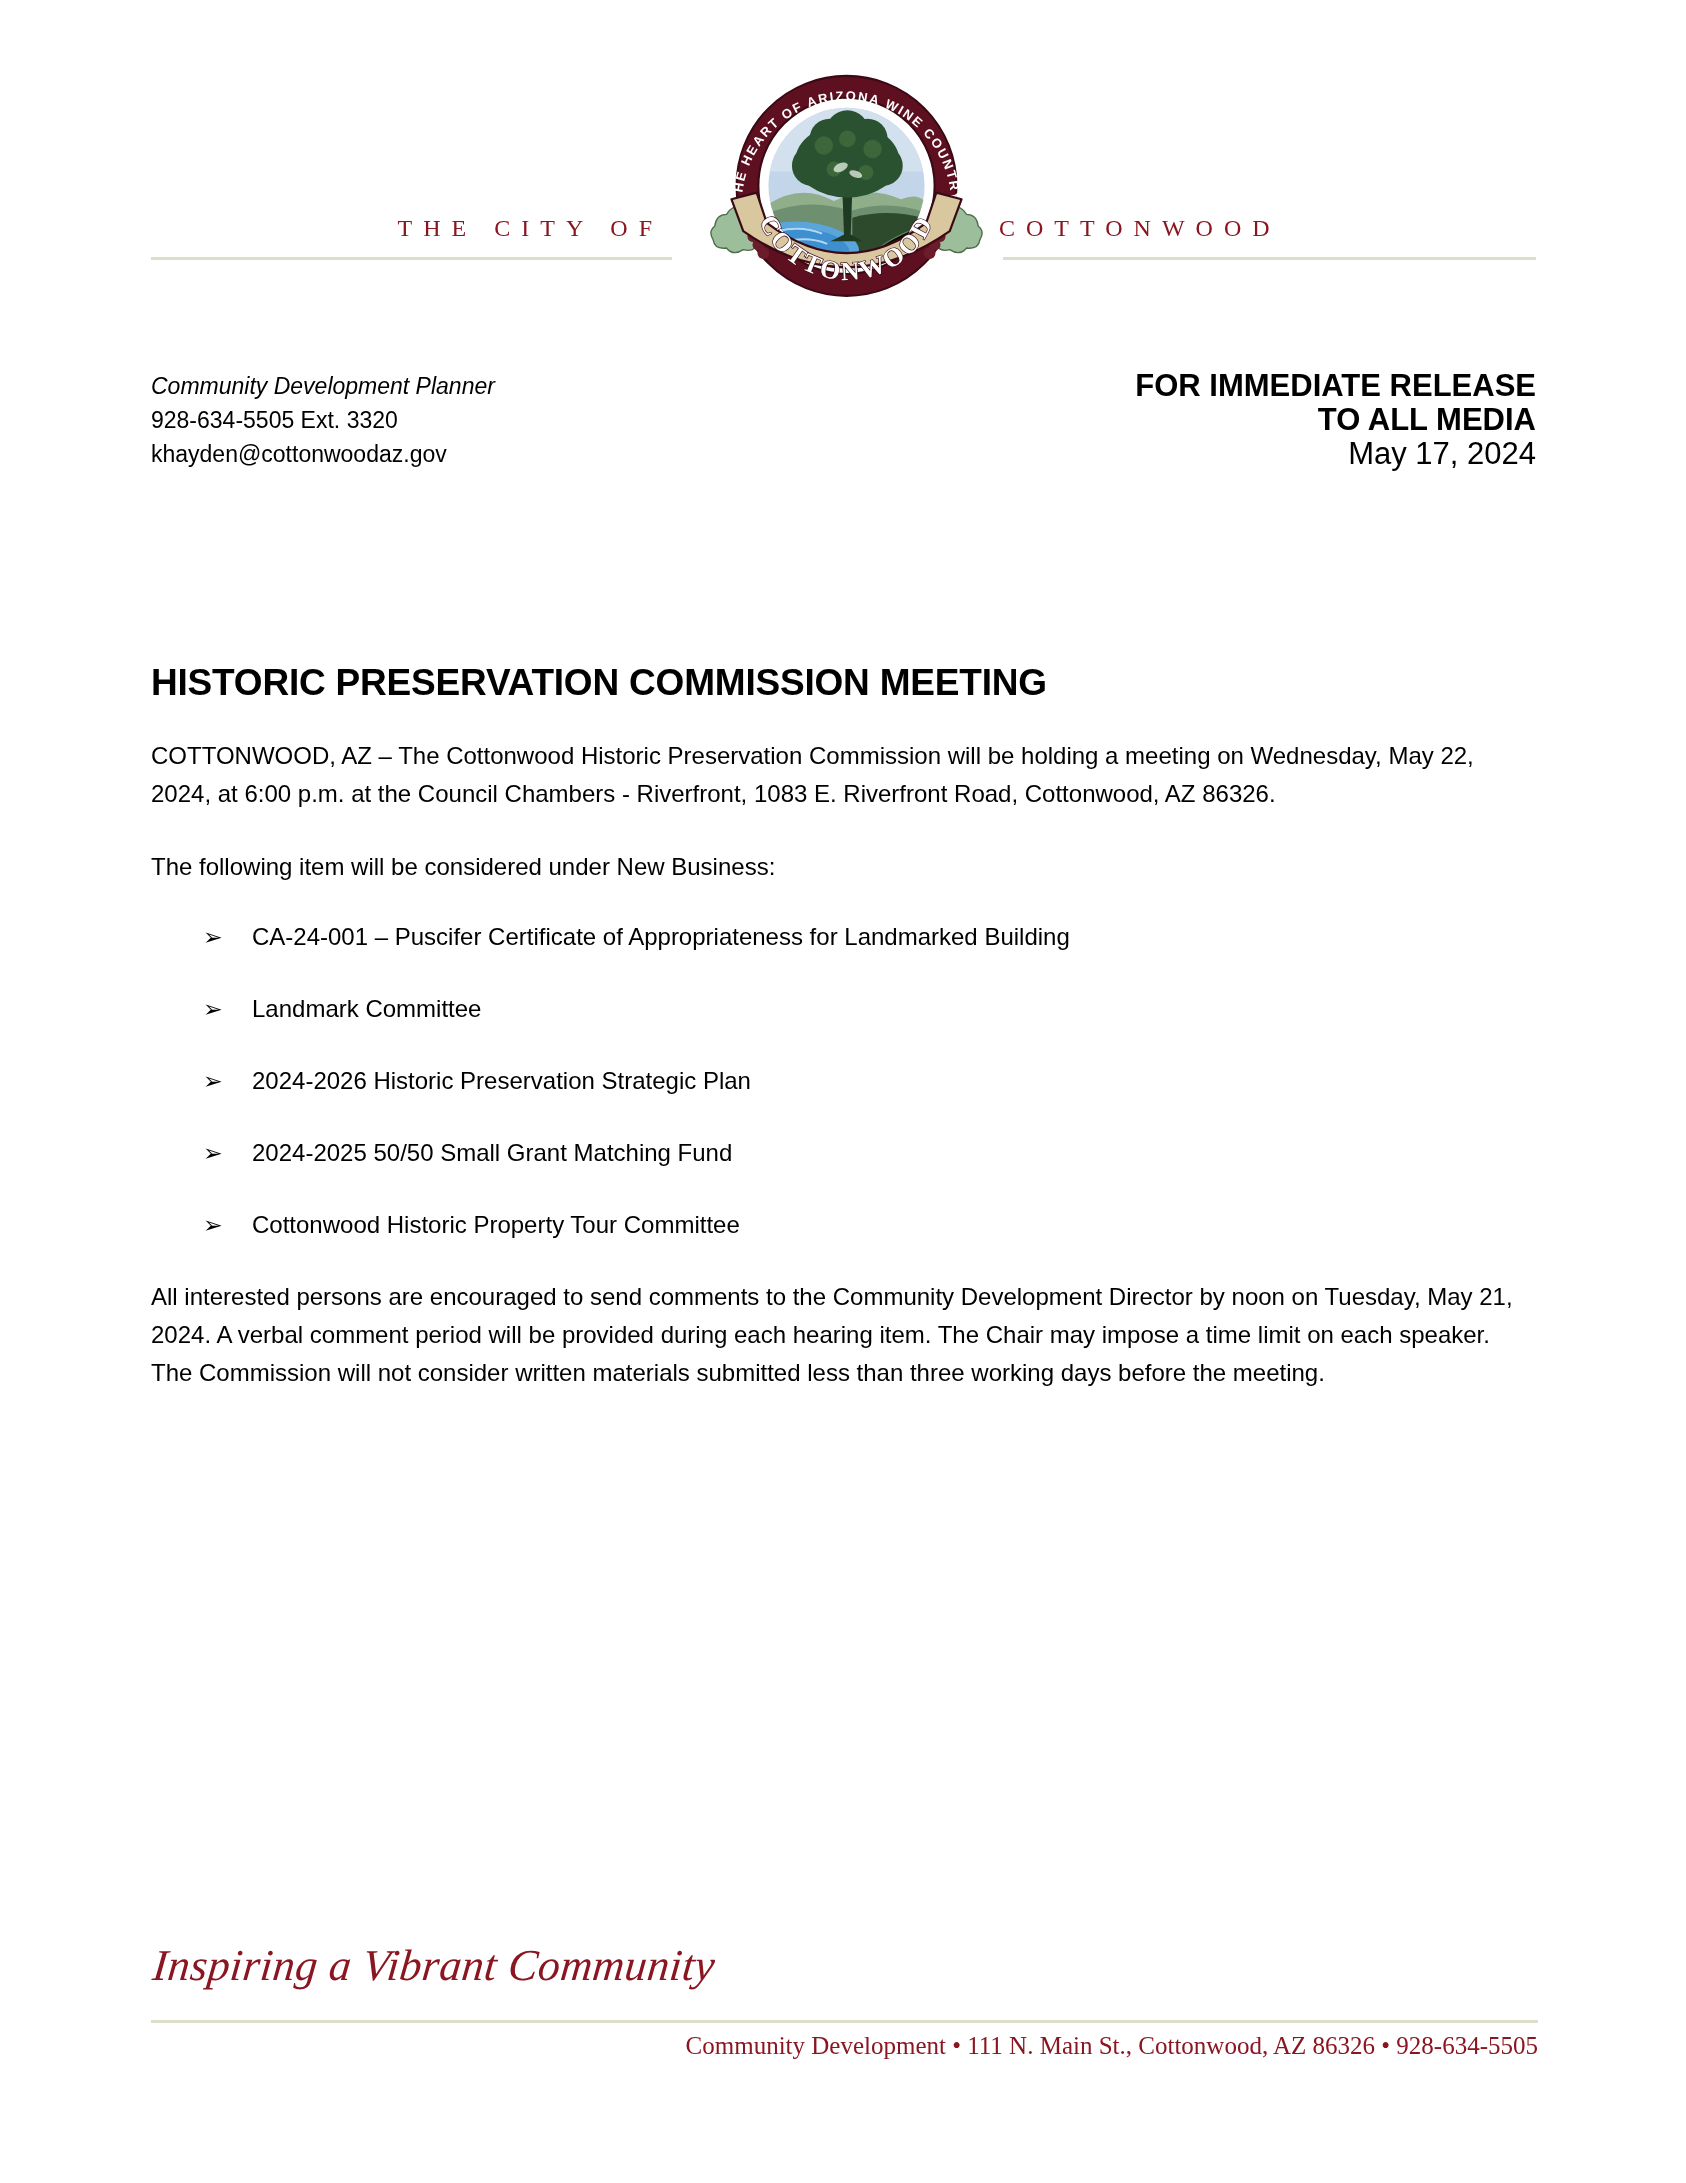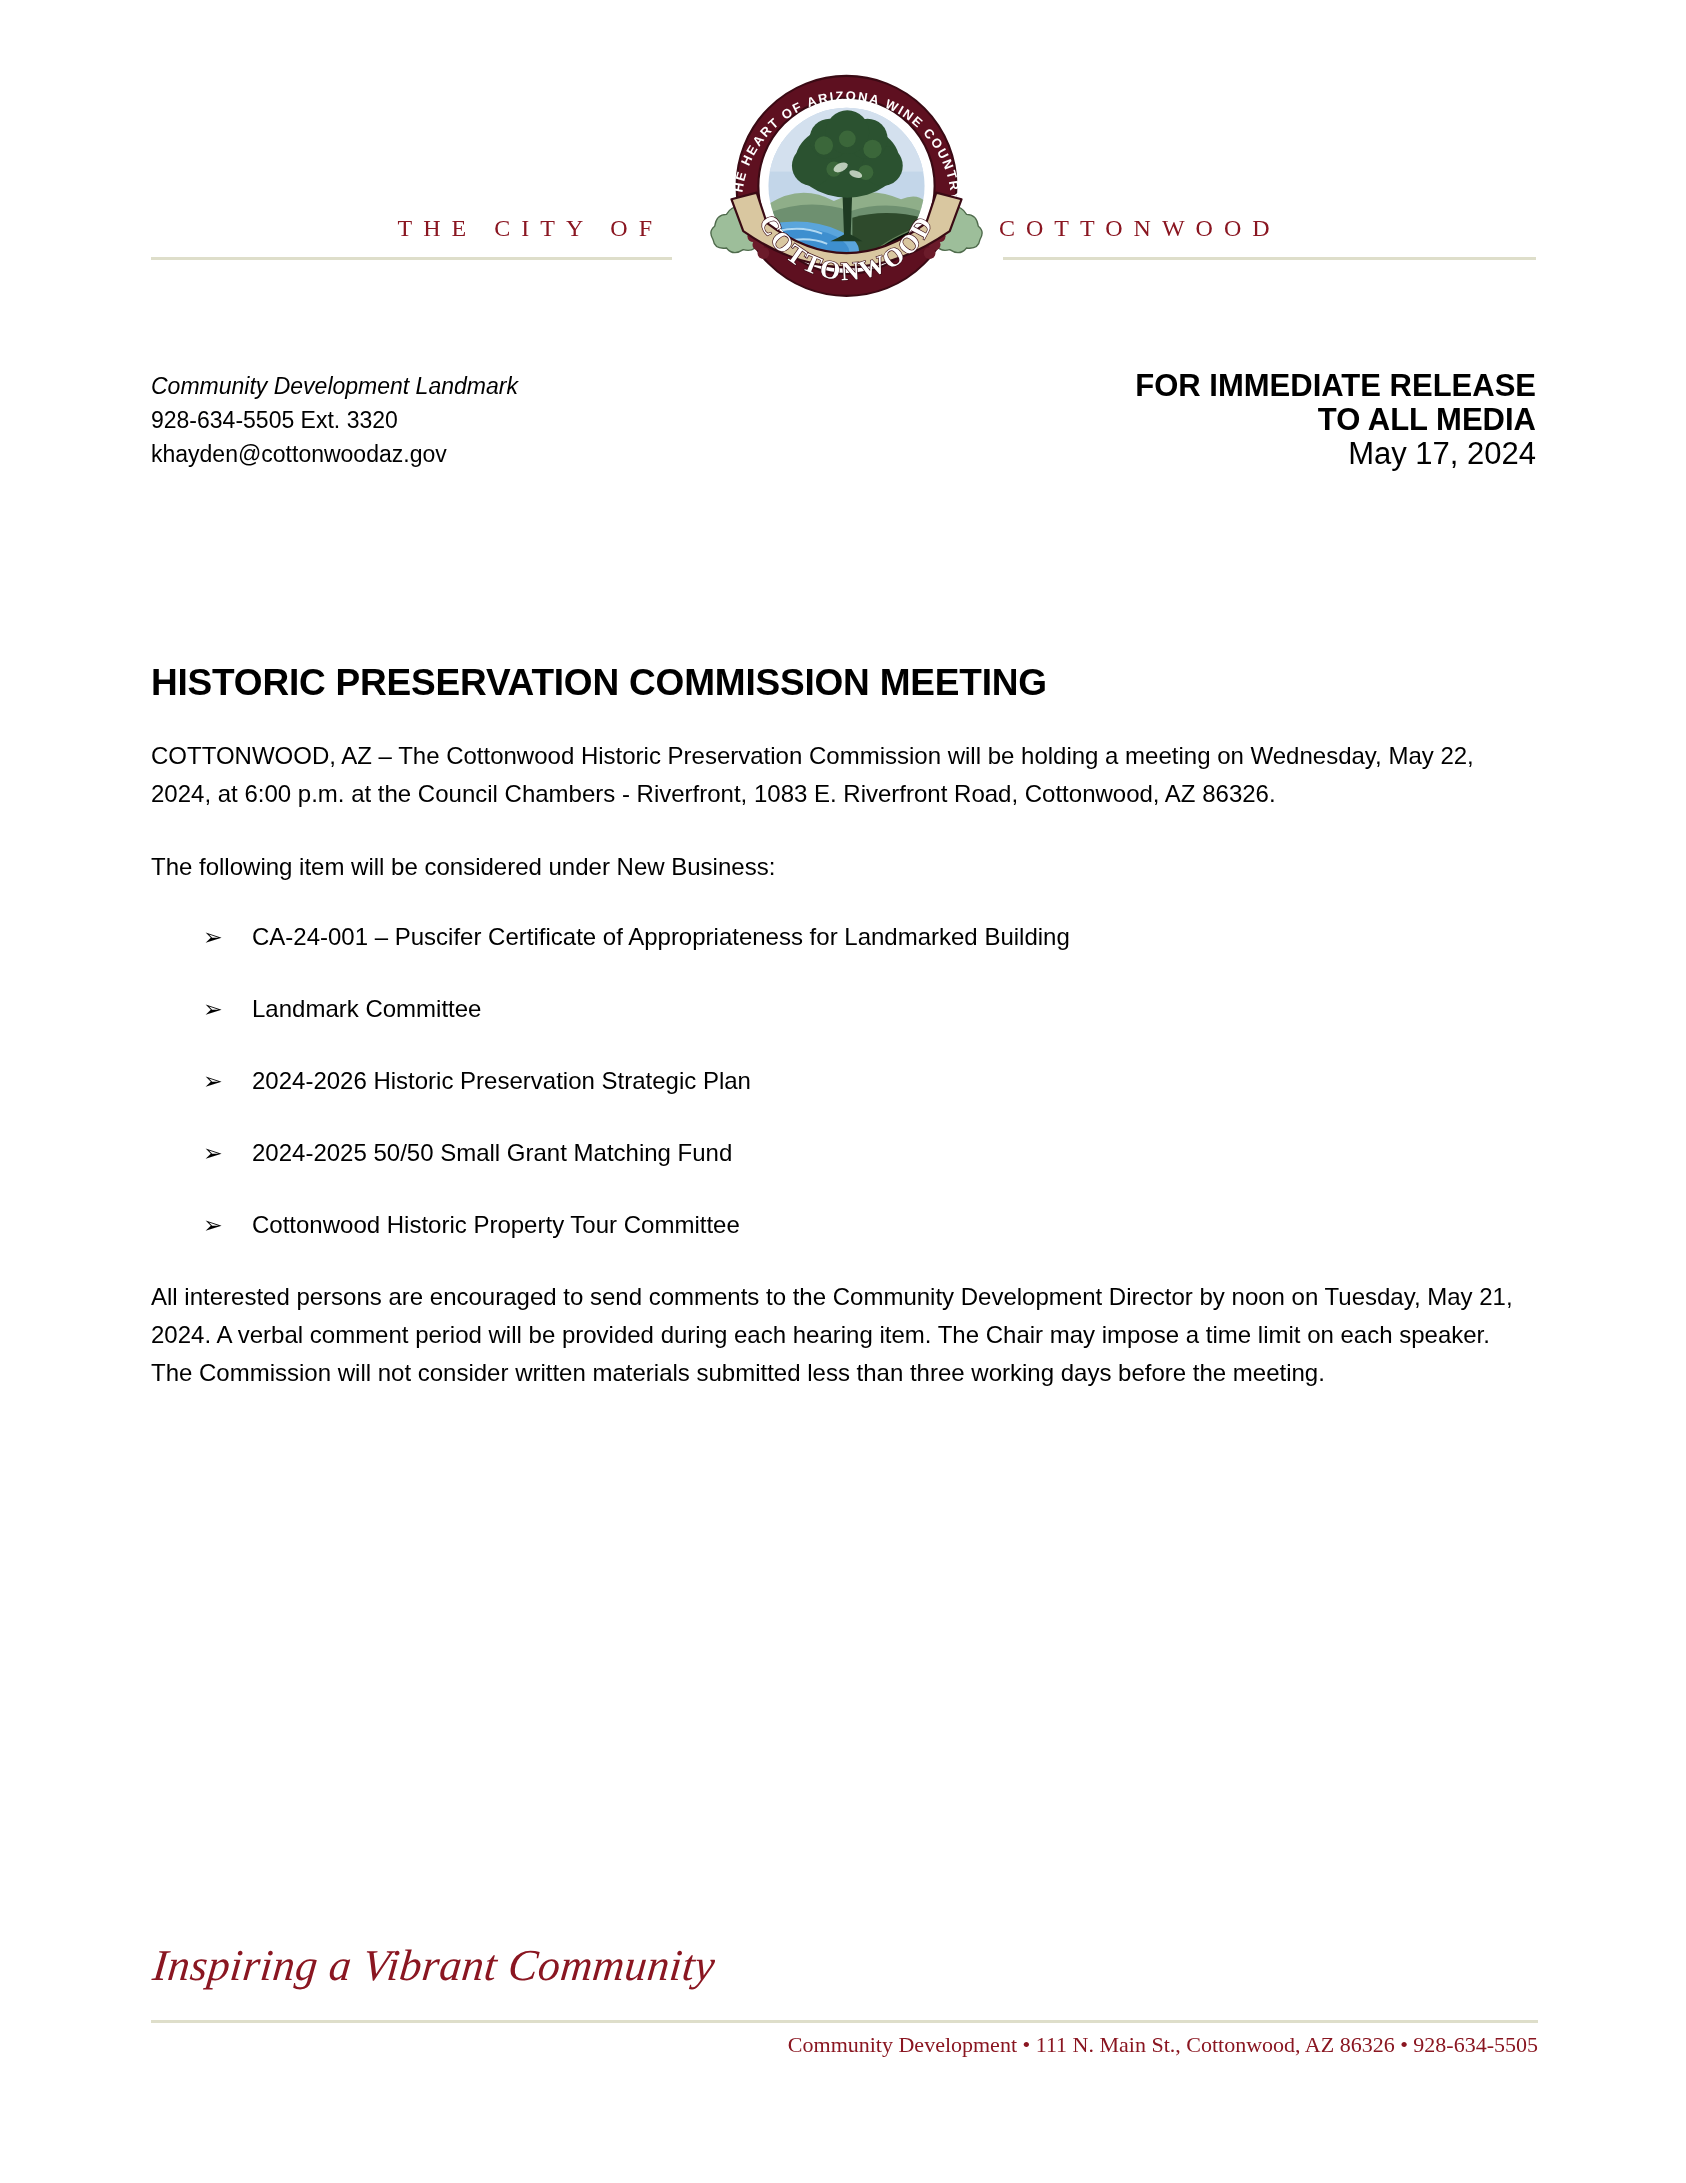--- a/index.html
+++ b/index.html
@@ -176,21 +176,21 @@
     height: 2.5px;
     background: #DEDECA;
   }
   .footer-address {
     position: absolute;
     left: 151px;
     top: 2032px;
     width: 1387px;
     text-align: right;
     font-family: "Liberation Serif", serif;
-    font-size: 22px;
+    font-size: 25px;
     color: #8A1621;
     white-space: nowrap;
   }
 </style>
 </head>
 <body>
 
 <div class="page">
 
   <div class="letterhead">
@@ -293,21 +293,21 @@
                    L 288,206 Q 165,292 42,206 Z" fill="#D9C7A0" stroke="#3A0A14" stroke-width="2.6" stroke-linejoin="round"></path>
           <text font-family="Liberation Serif, serif" font-size="31" font-weight="bold" fill="#FFFFFF" stroke="#3A0A14" stroke-width="1.6" paint-order="stroke" letter-spacing="3">
             <textPath href="#bannerArc" startOffset="50%" text-anchor="middle">COTTONWOOD</textPath>
           </text>
         </g>
       </svg>
     </div>
   </div>
 
   <div class="contact-block">
-    <div class="contact-title">Community Development Landmark</div>
+    <div class="contact-title">Community Development Planner</div>
     <div>928-634-5505 Ext. 3320</div>
     <div>khayden@cottonwoodaz.gov</div>
   </div>
 
   <div class="release-block">
     <div class="bold">FOR IMMEDIATE RELEASE</div>
     <div class="bold">TO ALL MEDIA</div>
     <div>May 17, 2024</div>
   </div>
 

